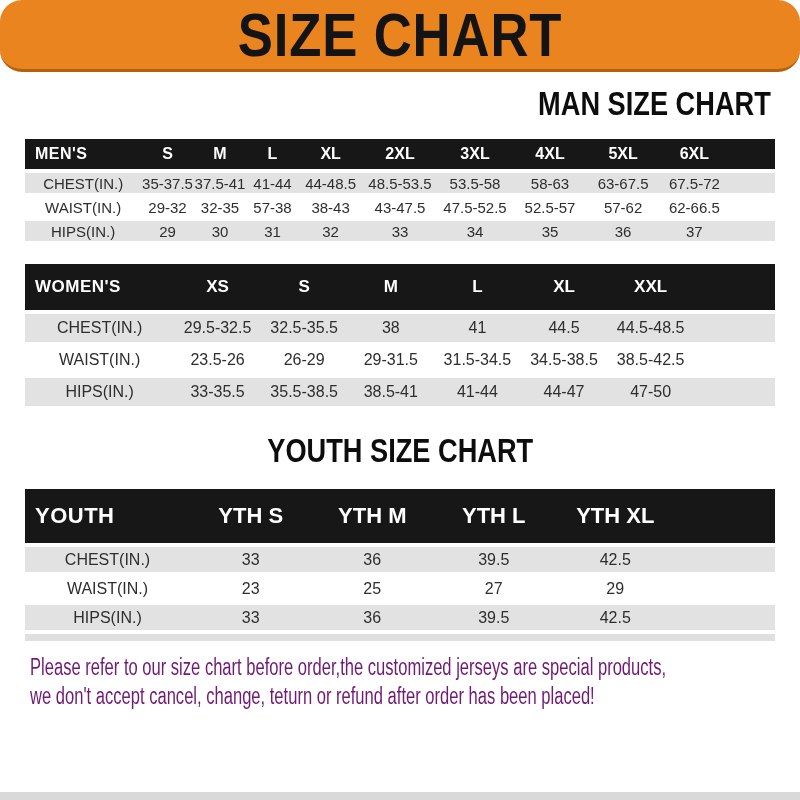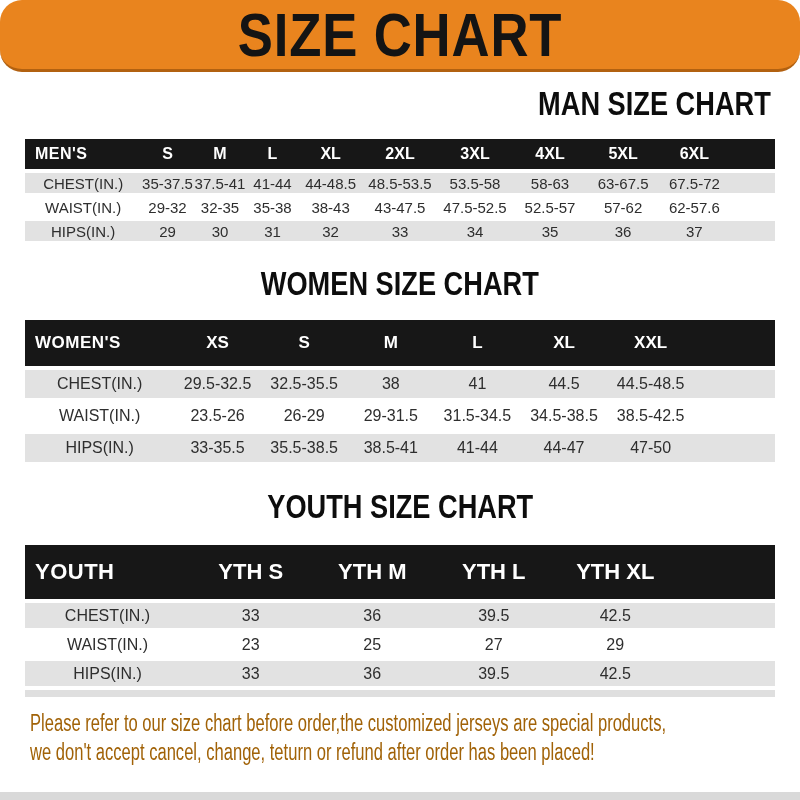--- a/index.html
+++ b/index.html
@@ -40,21 +40,21 @@
   tbody tr:nth-child(odd) td{background:#E2E2E2;}
   .sec-men thead th{height:30px;font-size:16px;}
   .sec-men tbody td{height:20px;font-size:15px;}
   .sec-women thead th{height:46px;font-size:17px;}
   .sec-women tbody td{height:28px;font-size:16px;}
   .sec-youth thead th{height:54px;font-size:22px;}
   .sec-youth tbody td{height:25px;font-size:16px;}
   
   .youth-strip{margin:0 25px;height:7px;background:#DFDFDF;}
   
-  .disclaimer{margin:12px 0 0 30px;color:#a16207;}
+  .disclaimer{margin:12px 0 0 30px;color:#701a75;}
   .disc-line{
     font-size:23px;line-height:29px;white-space:nowrap;
     transform:scaleX(0.72);transform-origin:left center;
   }
   
   .bottom-strip{position:absolute;left:0;right:0;bottom:0;height:8px;background:#D9D9D9;}
 </style>
 </head>
 <body>
 
@@ -107,27 +107,27 @@
             <td>53.5-58</td>
             <td>58-63</td>
             <td>63-67.5</td>
             <td>67.5-72</td>
             <td class="spacer"></td>
           </tr>
           <tr>
             <td class="rlabel">WAIST(IN.)</td>
             <td>29-32</td>
             <td>32-35</td>
-            <td>35-38</td>
+            <td>57-38</td>
             <td>38-43</td>
             <td>43-47.5</td>
             <td>47.5-52.5</td>
             <td>52.5-57</td>
             <td>57-62</td>
-            <td>62-57.6</td>
+            <td>62-66.5</td>
             <td class="spacer"></td>
           </tr>
           <tr>
             <td class="rlabel">HIPS(IN.)</td>
             <td>29</td>
             <td>30</td>
             <td>31</td>
             <td>32</td>
             <td>33</td>
             <td>34</td>
@@ -135,23 +135,20 @@
             <td>36</td>
             <td>37</td>
             <td class="spacer"></td>
           </tr>
         </tbody>
       </table>
   </div>
 </section>
 
 <section>
-  <h2 class="h-women">
-    <span class="inner">WOMEN SIZE CHART</span>
-  </h2>
   <div class="table-wrap wrap-women">
     <table class="size sec-women">
         <colgroup>
           <col style="width:19.9%">
           <col style="width:11.55%">
           <col style="width:11.55%">
           <col style="width:11.55%">
           <col style="width:11.55%">
           <col style="width:11.55%">
           <col style="width:11.55%">

